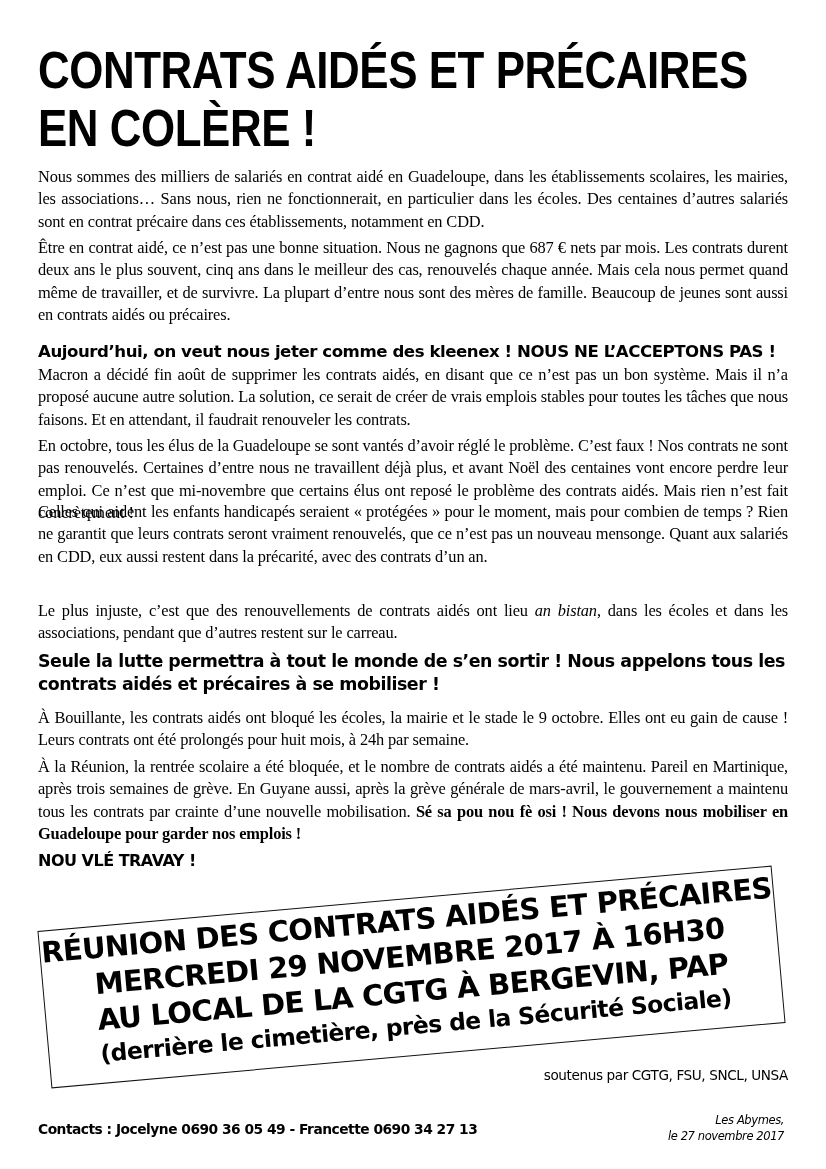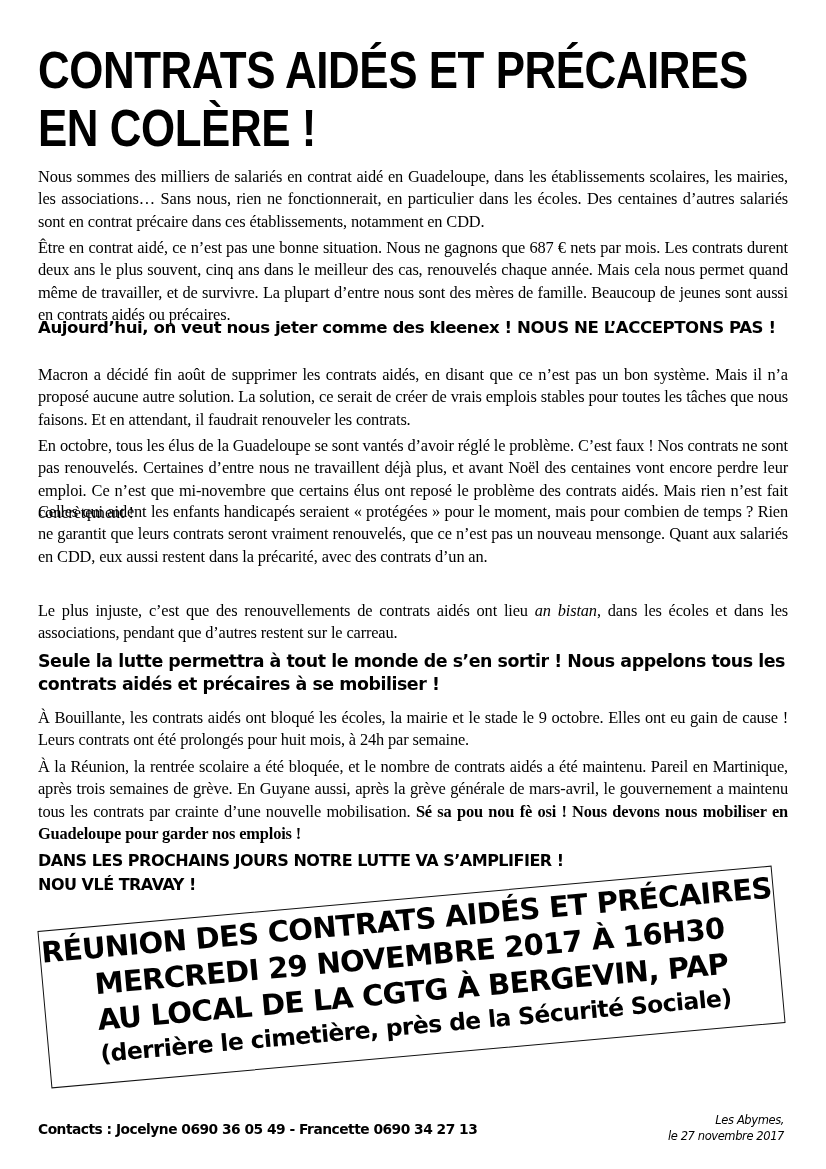--- a/index.html
+++ b/index.html
@@ -64,49 +64,49 @@
 
 <h1 class="title">
   <span>CONTRATS AIDÉS ET PRÉCAIRES</span>
   <span>EN COLÈRE !</span>
 </h1>
 
 <p class="block body-text last-left" style="top:166px;">Nous sommes des milliers de salariés en contrat aidé en Guadeloupe, dans les établissements scolaires, les mairies, les associations… Sans nous, rien ne fonctionnerait, en particulier dans les écoles. Des centaines d’autres salariés sont en contrat précaire dans ces établissements, notamment en CDD.</p>
 
 <p class="block body-text last-left" style="top:237px;">Être en contrat aidé, ce n’est pas une bonne situation. Nous ne gagnons que 687 € nets par mois. Les contrats durent deux ans le plus souvent, cinq ans dans le meilleur des cas, renouvelés chaque année. Mais cela nous permet quand même de travailler, et de survivre. La plupart d’entre nous sont des mères de famille. Beaucoup de jeunes sont aussi en contrats aidés ou précaires.</p>
 
-<h2 class="block heading" style="top:315px;">Aujourd’hui, on veut nous jeter comme des kleenex ! NOUS NE L’ACCEPTONS PAS !</h2>
+<h2 class="block heading" style="top:339px;">Aujourd’hui, on veut nous jeter comme des kleenex ! NOUS NE L’ACCEPTONS PAS !</h2>
 
 <p class="block body-text last-left" style="top:364px;">Macron a décidé fin août de supprimer les contrats aidés, en disant que ce n’est pas un bon système. Mais il n’a proposé aucune autre solution. La solution, ce serait de créer de vrais emplois stables pour toutes les tâches que nous faisons. Et en attendant, il faudrait renouveler les contrats.</p>
 
 <p class="block body-text last-left" style="top:435px;">En octobre, tous les élus de la Guadeloupe se sont vantés d’avoir réglé le problème. C’est faux ! Nos contrats ne sont pas renouvelés. Certaines d’entre nous ne travaillent déjà plus, et avant Noël des centaines vont encore perdre leur emploi. Ce n’est que mi-novembre que certains élus ont reposé le problème des contrats aidés. Mais rien n’est fait concrètement !</p>
 
 <p class="block body-text last-left" style="top:501px;">Celles qui aident les enfants handicapés seraient « protégées » pour le moment, mais pour combien de temps ? Rien ne garantit que leurs contrats seront vraiment renouvelés, que ce n’est pas un nouveau mensonge. Quant aux salariés en CDD, eux aussi restent dans la précarité, avec des contrats d’un an.</p>
 
 <p class="block body-text last-left" style="top:600px;"><span>Le plus injuste, c’est que des renouvellements de contrats aidés ont lieu </span><span class="em">an bistan</span><span>, dans les écoles et dans les associations, pendant que d’autres restent sur le carreau.</span></p>
 
 <h2 class="block heading" style="top:650px; font-size:17.4px; line-height:23px;">Seule la lutte permettra à tout le monde de s’en sortir ! Nous appelons tous les contrats aidés et précaires à se mobiliser !</h2>
 
 <p class="block body-text last-left" style="top:707px;">À Bouillante, les contrats aidés ont bloqué les écoles, la mairie et le stade le 9 octobre. Elles ont eu gain de cause ! Leurs contrats ont été prolongés pour huit mois, à 24h par semaine.</p>
 
 <p class="block body-text last-left" style="top:756px;"><span>À la Réunion, la rentrée scolaire a été bloquée, et le nombre de contrats aidés a été maintenu. Pareil en Martinique, après trois semaines de grève. En Guyane aussi, après la grève générale de mars-avril, le gouvernement a maintenu tous les contrats par crainte d’une nouvelle mobilisation. </span><span class="b">Sé sa pou nou fè osi ! Nous devons nous mobiliser en Guadeloupe pour garder nos emplois !</span></p>
 
 <div class="block callout" style="top:849px;">
-  <div>DANS LES PROCHAINS JOURS NOTRE LUTTE VA S’AMPLIFIER !</div>
   <div>NOU VLÉ TRAVAY !</div>
 </div>
 
 <div class="box">
   <div class="box-line bl1">RÉUNION DES CONTRATS AIDÉS ET PRÉCAIRES</div>
   <div class="box-line bl2">MERCREDI 29 NOVEMBRE 2017 À 16H30</div>
   <div class="box-line bl3">AU LOCAL DE LA CGTG À BERGEVIN, PAP</div>
   <div class="box-line bl4">(derrière le cimetière, près de la Sécurité Sociale)</div>
 </div>
 
 <div class="signature">
+  <div>soutenus par CGTG, FSU, SNCL, UNSA</div>
 </div>
 
 <div class="contacts">Contacts : Jocelyne 0690 36 05 49 - Francette 0690 34 27 13</div>
 
 <div class="place-date">
   <div>Les Abymes,</div>
   <div>le 27 novembre 2017</div>
 </div>
 
 </body></html>

